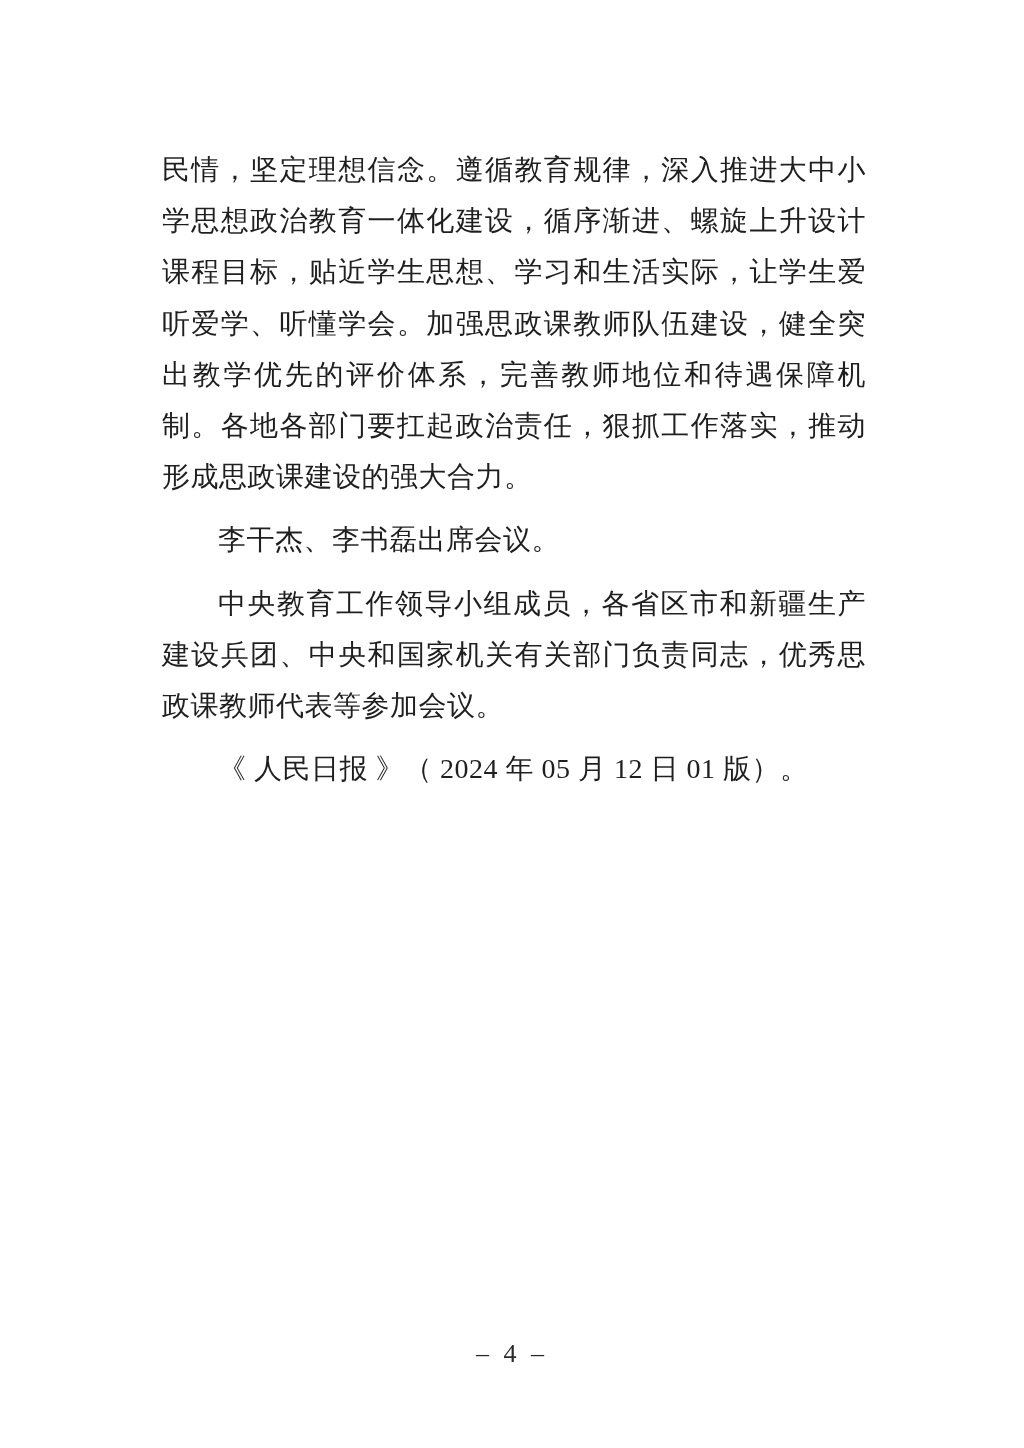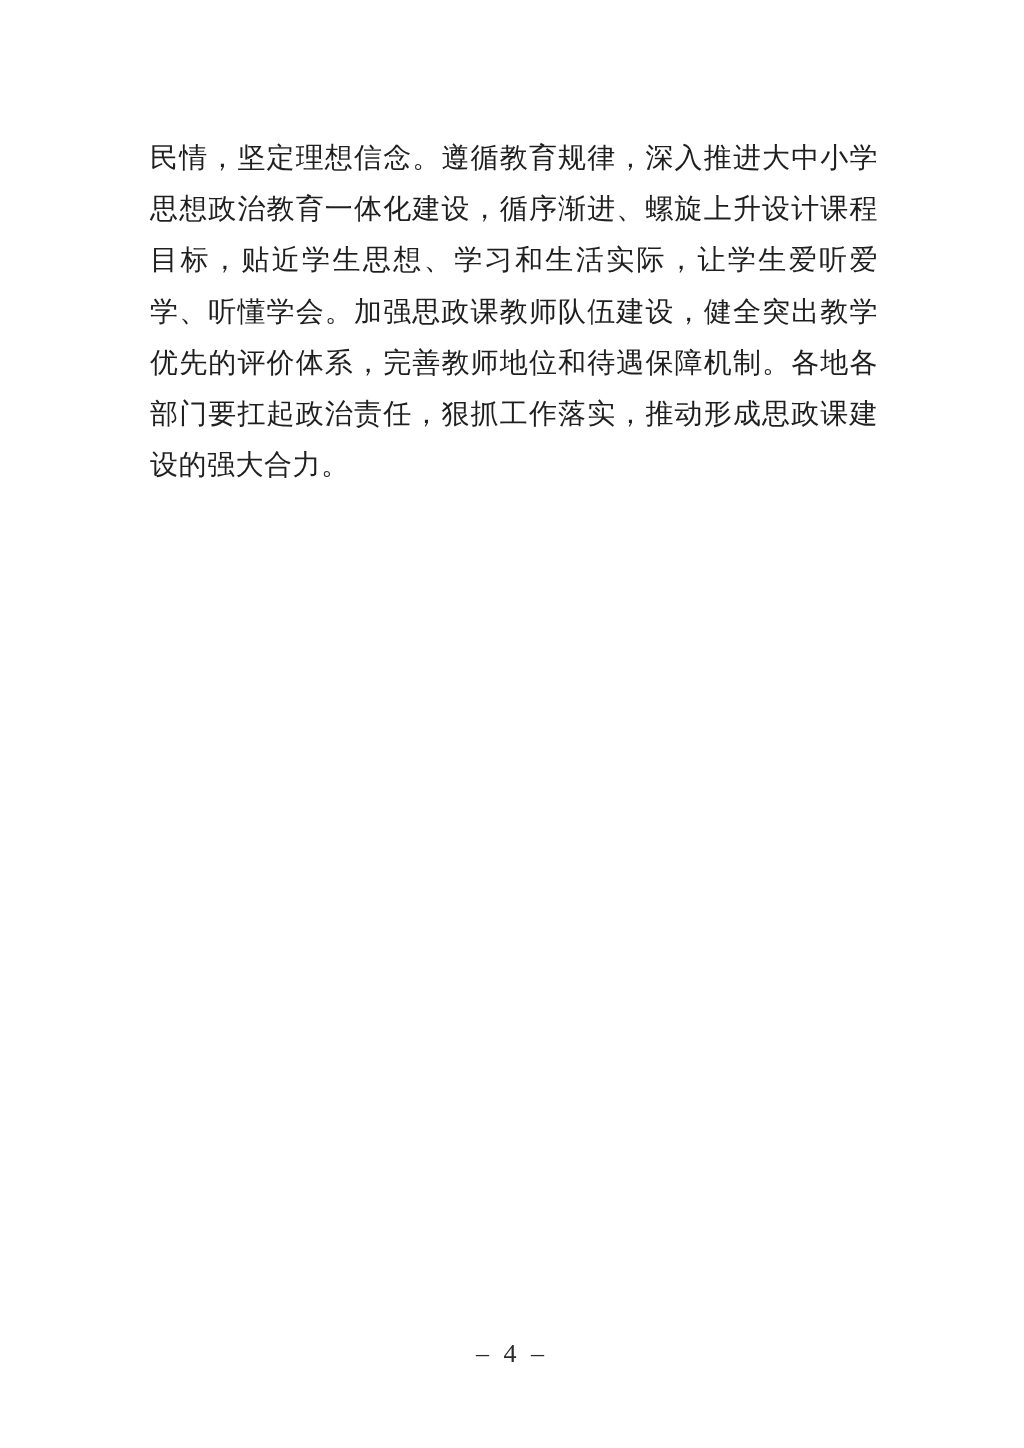--- a/index.html
+++ b/index.html
@@ -20,21 +20,21 @@
     left: 150px;
     top: 132px;
     width: 728px;
     font-size: 28px;
     line-height: 51.2px;
     color: #1f1f1f;
     text-align: justify;
     letter-spacing: 0.5px;
   }
   .content p {
-    margin: 0;
+    margin: 12px;
     padding: 0;
   }
   .content p.indent {
     text-indent: 2em;
   }
   .page-footer {
     position: absolute;
     left: 0;
     top: 1338px;
     width: 100%;
@@ -45,15 +45,18 @@
     letter-spacing: 4px;
   }
 </style>
 </head>
 <body>
 
 <div class="page">
   <div class="content">
 
   <p>民情，坚定理想信念。遵循教育规律，深入推进大中小学思想政治教育一体化建设，循序渐进、螺旋上升设计课程目标，贴近学生思想、学习和生活实际，让学生爱听爱学、听懂学会。加强思政课教师队伍建设，健全突出教学优先的评价体系，完善教师地位和待遇保障机制。各地各部门要扛起政治责任，狠抓工作落实，推动形成思政课建设的强大合力。</p>
+      <p class="indent">李干杰、李书磊出席会议。</p>
+      <p class="indent">中央教育工作领导小组成员，各省区市和新疆生产建设兵团、中央和国家机关有关部门负责同志，优秀思政课教师代表等参加会议。</p>
+      <p class="indent">《 人民日报 》（ 2024 年 05 月 12 日  01 版）。</p>
     </div>
   <div class="page-footer">– 4 –</div>
 </div>
 
 </body></html>

